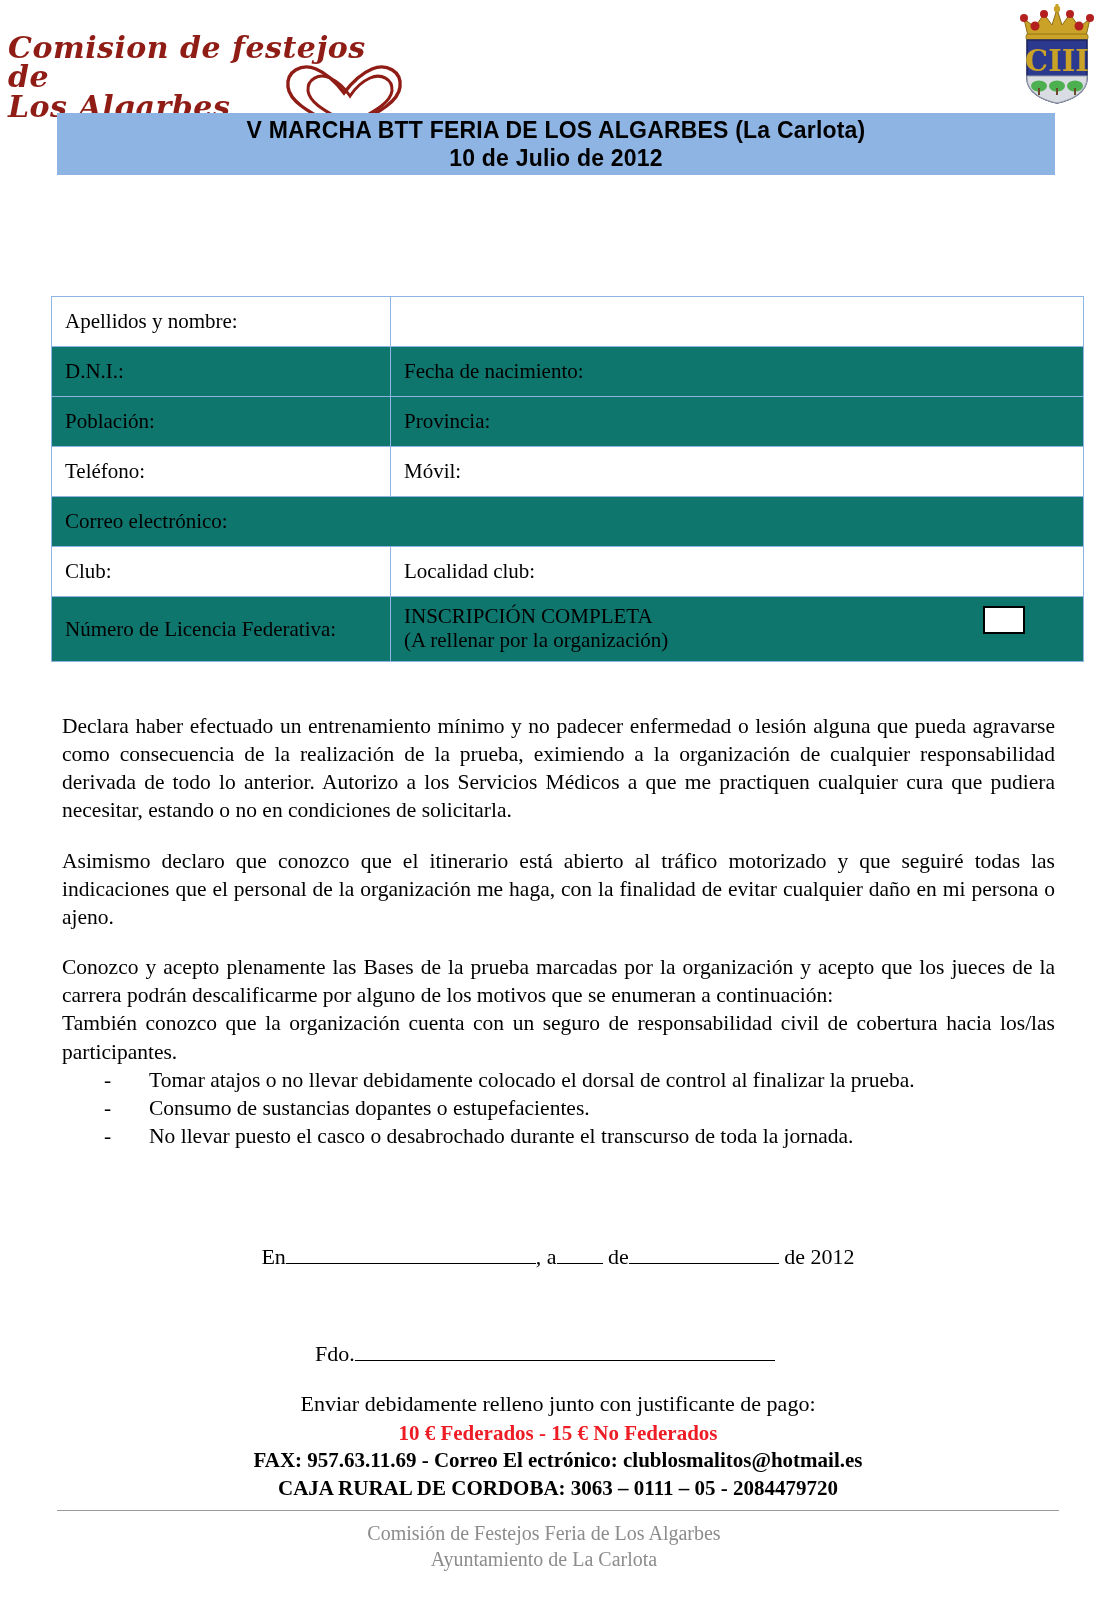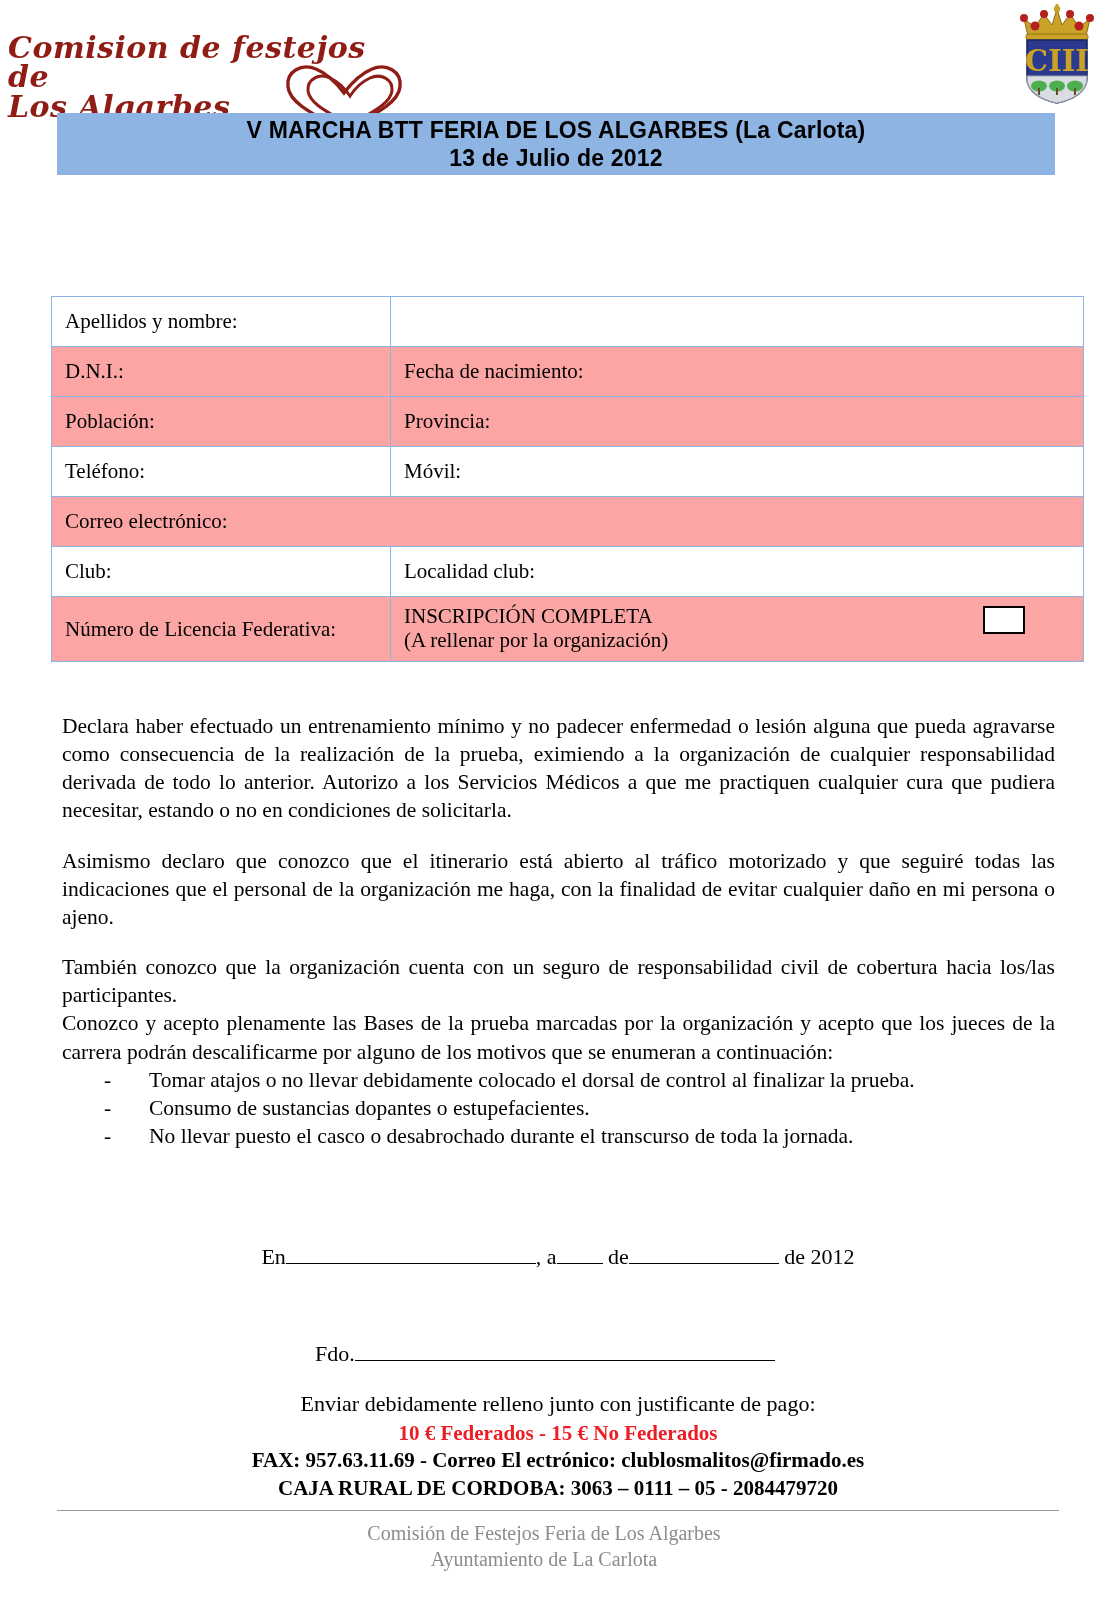--- a/index.html
+++ b/index.html
@@ -106,21 +106,21 @@
     table-layout: fixed;
   }
   .form-table td {
     border: 1px solid #8db4e2;
     font-size: 21px;
     padding: 6px 0 6px 13px;
     vertical-align: middle;
     height: 37px;
   }
   .row-white td { background: #ffffff; }
-  .row-blue td { background: #fca5a5; }
+  .row-blue td { background: #0f766e; }
   .tall td { height: 52px; }
   .cell-insc {
     position: relative;
     padding-top: 4px;
     padding-bottom: 4px;
     line-height: 1.12;
   }
   .insc-line1 { font-size: 21px; }
   .insc-line2 { font-size: 21px; }
   .insc-box {
@@ -285,21 +285,21 @@
           <rect x="42" y="86" width="2" height="7" fill="#6b4a2b"></rect>
           <ellipse cx="61" cy="84" rx="8" ry="5.5"></ellipse>
           <rect x="60" y="86" width="2" height="7" fill="#6b4a2b"></rect>
         </g>
       </svg>
     </div>
   </div>
 
   <div class="banner">
     <div class="banner-line">V MARCHA BTT FERIA DE LOS ALGARBES (La Carlota)</div>
-    <div class="banner-line">13 de Julio de 2012</div>
+    <div class="banner-line">10 de Julio de 2012</div>
   </div>
 
 
   <table class="form-table">
     <tbody>
       <tr class="row-white">
         <td style="width:325px">Apellidos  y nombre:</td>
         <td style="width:679px"></td>
       </tr>
       <tr class="row-blue">
@@ -328,22 +328,22 @@
           <div class="insc-line2">(A rellenar por la organización)</div>
           <span class="insc-box"></span>
         </td>
       </tr>
     </tbody>
   </table>
 
   <div class="body-copy">
     <p class="para">Declara haber efectuado un entrenamiento mínimo y no padecer enfermedad o lesión alguna que pueda agravarse como consecuencia de la realización de la prueba, eximiendo a la organización de cualquier responsabilidad derivada de todo lo anterior. Autorizo a los Servicios Médicos a que me practiquen cualquier cura que pudiera necesitar, estando o no en condiciones de solicitarla.</p>
     <p class="para">Asimismo declaro que conozco que el itinerario está abierto al tráfico motorizado y que seguiré todas las indicaciones que el personal de la organización me haga, con la finalidad de evitar cualquier daño en mi persona o ajeno.</p>
+    <p class="para tight">Conozco y acepto plenamente las Bases de la prueba marcadas por la organización y acepto que los jueces de la carrera podrán descalificarme por alguno de los motivos que se enumeran a continuación:</p>
     <p class="para tight">También conozco que la organización cuenta con un seguro de responsabilidad civil de cobertura hacia los/las participantes.</p>
-    <p class="para tight">Conozco y acepto plenamente las Bases de la prueba marcadas por la organización y acepto que los jueces de la carrera podrán descalificarme por alguno de los motivos que se enumeran a continuación:</p>
     <ul class="bullets">
       <li>
         <span class="dash">-</span>
         <span>Tomar atajos o no llevar debidamente colocado el dorsal de control al finalizar la prueba.</span>
       </li>
       <li>
         <span class="dash">-</span>
         <span>Consumo de sustancias dopantes o estupefacientes.</span>
       </li>
       <li>
@@ -357,21 +357,21 @@
     <span>En</span><span class="blank b-place"></span><span>, a</span><span class="blank b-day"></span> <span>de</span><span class="blank b-month"></span> <span>de 2012</span>
   </div>
 
   <div class="sign-fdo">
     <span>Fdo.</span><span class="blank b-sign"></span>
   </div>
 
   <div class="pay">
     <div class="pay-line1">Enviar debidamente relleno junto con justificante de pago:</div>
     <div class="pay-fees">10 € Federados   -   15 € No Federados</div>
-    <div class="pay-contact">FAX: 957.63.11.69  -  Correo El ectrónico: clublosmalitos@firmado.es</div>
+    <div class="pay-contact">FAX: 957.63.11.69  -  Correo El ectrónico: clublosmalitos@hotmail.es</div>
     <div class="pay-contact">CAJA RURAL DE CORDOBA: 3063 – 0111 – 05 - 2084479720</div>
   </div>
 
   <div class="footer-rule"></div>
   <div class="footer">
     <div>Comisión de Festejos Feria de Los Algarbes</div>
     <div>Ayuntamiento de La Carlota</div>
   </div>
 
 </div>

